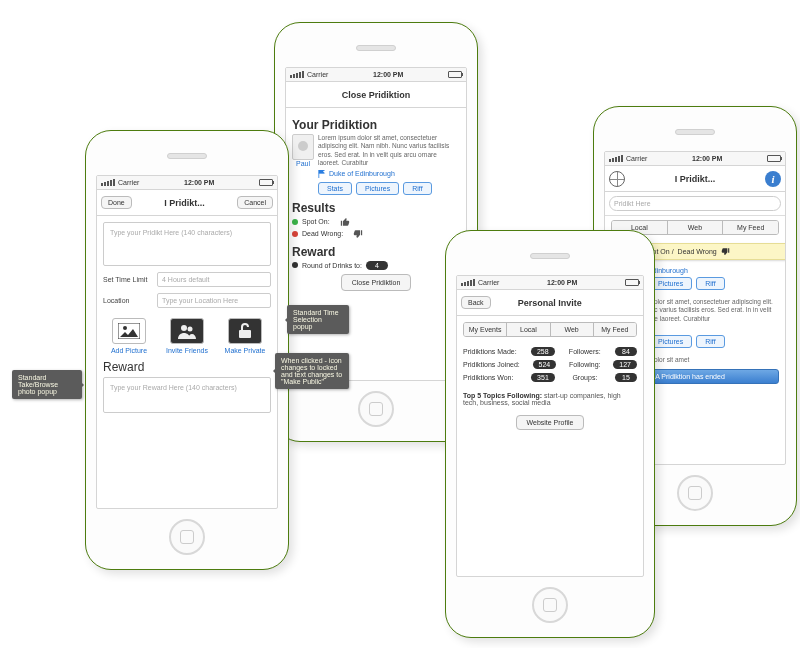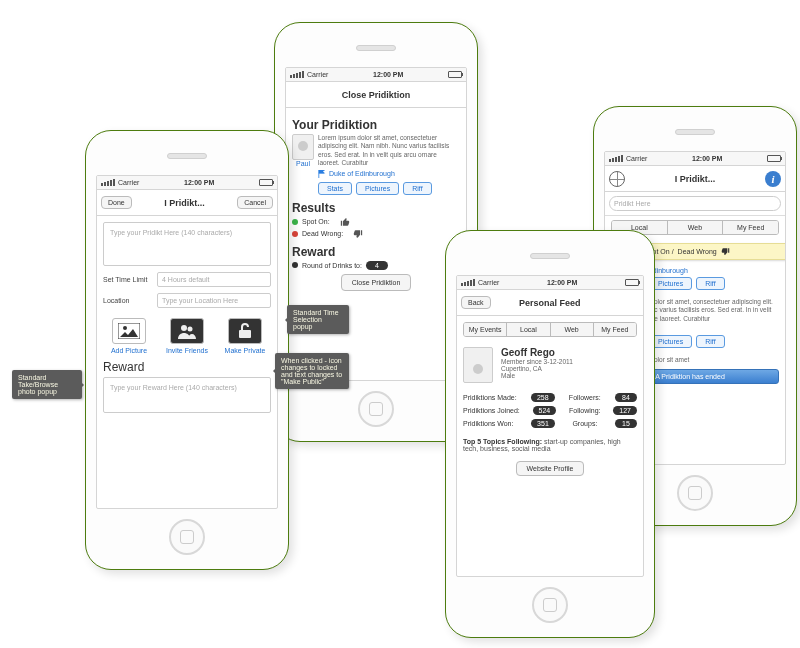--- a/index.html
+++ b/index.html
@@ -421,39 +421,30 @@
           <span></span>
           <span></span>
           <span></span>
         </div>
       <span>Carrier</span>
       <span class="sb-time">12:00 PM</span>
       <div class="battery"></div>
     </div>
     <div class="nav-bar">
       <span class="btn">Back</span>
-      <span class="nav-title">Personal Feed</span>
+      <span class="nav-title">Personal Invite</span>
       <span style="width:30px"></span>
     </div>
     <div class="content">
       <div class="tabs">
         <div class="tab">My Events</div>
         <div class="tab">Local</div>
         <div class="tab">Web</div>
         <div class="tab">My Feed</div>
       </div>
-      <div style="display:flex;gap:8px;margin-top:10px;align-items:flex-start;">
-        <div class="avatar" style="width:30px;height:36px"></div>
-        <div>
-          <div style="font-weight:bold;font-size:10px">Geoff Rego</div>
-          <div style="font-size:6.5px;color:#666">Member since 3-12-2011</div>
-          <div style="font-size:6.5px;color:#666">Cupertino, CA</div>
-          <div style="font-size:6.5px;color:#666">Male</div>
-        </div>
-      </div>
       <div style="margin-top:10px">
         <div class="stat-row">
           <span>Pridiktions Made:</span>
           <span class="pill">258</span>
           <span>Followers:</span>
           <span class="pill">84</span>
         </div>
         <div class="stat-row">
           <span>Pridiktions Joined:</span>
           <span class="pill">524</span>

